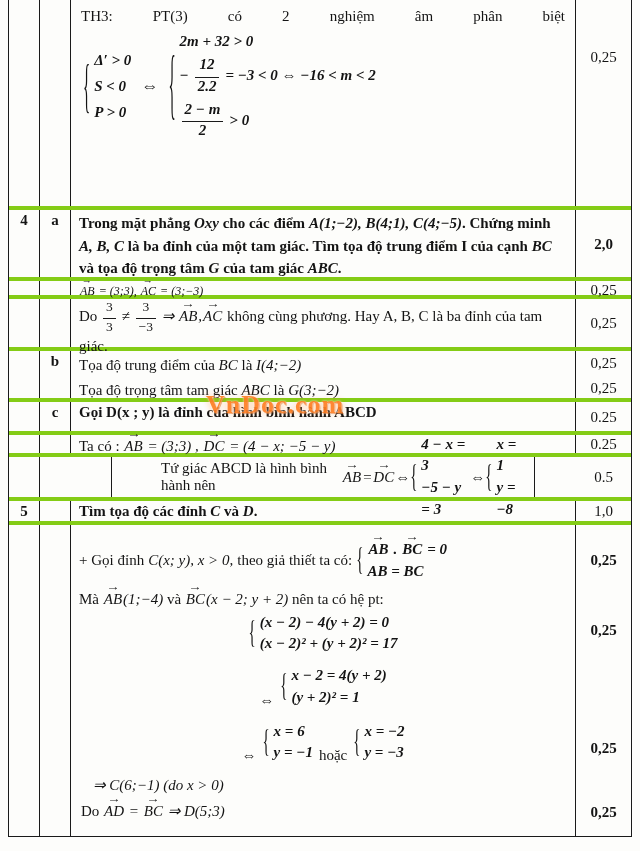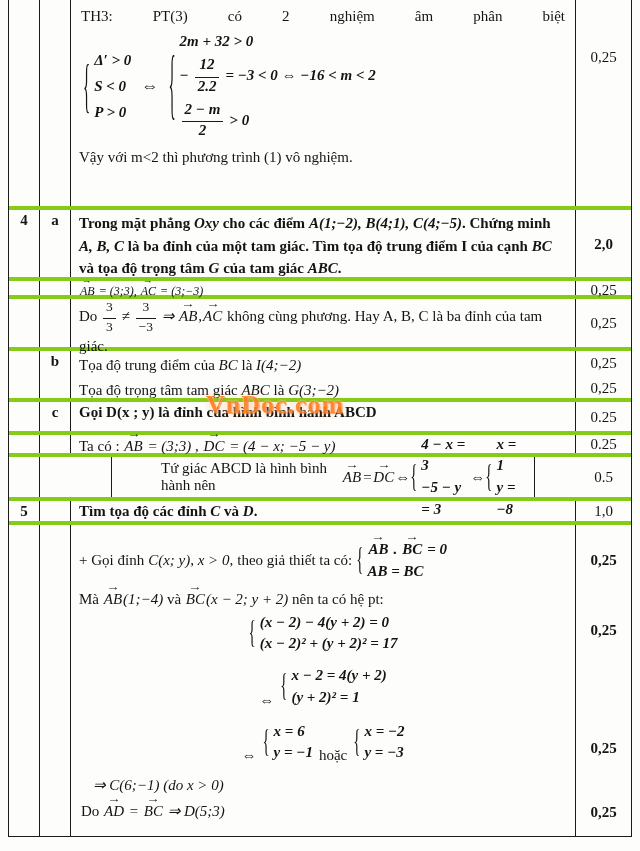--- a/index.html
+++ b/index.html
@@ -145,21 +145,20 @@
             <span class="cline m">
               <span class="frac">
                   <span class="num">2 − m</span>
                   <span class="den">2</span>
                 </span>
               <span>&gt; 0</span>
             </span>
           </span>
         </span>
       </div>
-      <div class="conclusion">Vậy với m&lt;2 thì phương trình (1) vô nghiệm.</div>
     </div>
     <div class="c4">
       <span class="pt">0,25</span>
     </div>
   </div>
 
   <div class="row r2">
     <div class="c1">
         <span>4</span>
       </div>

